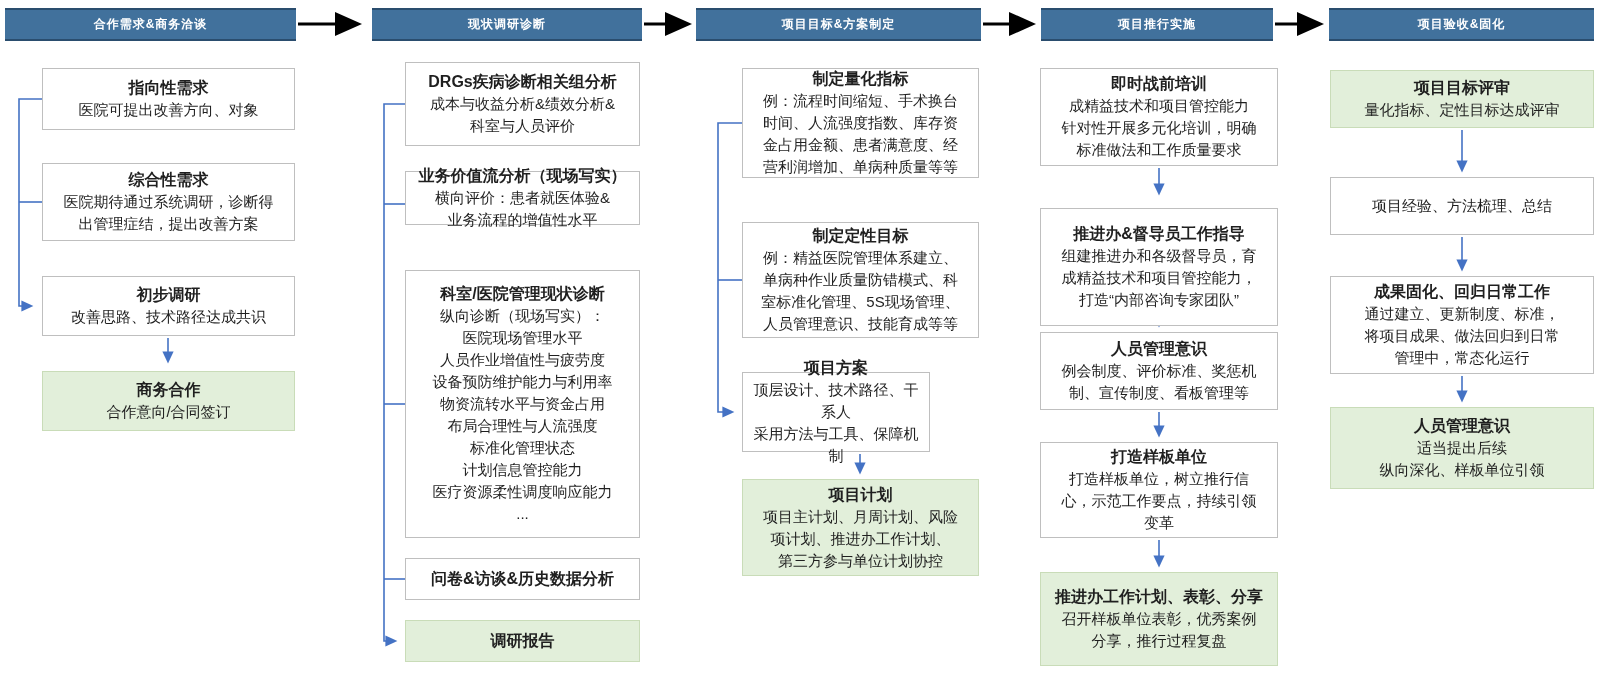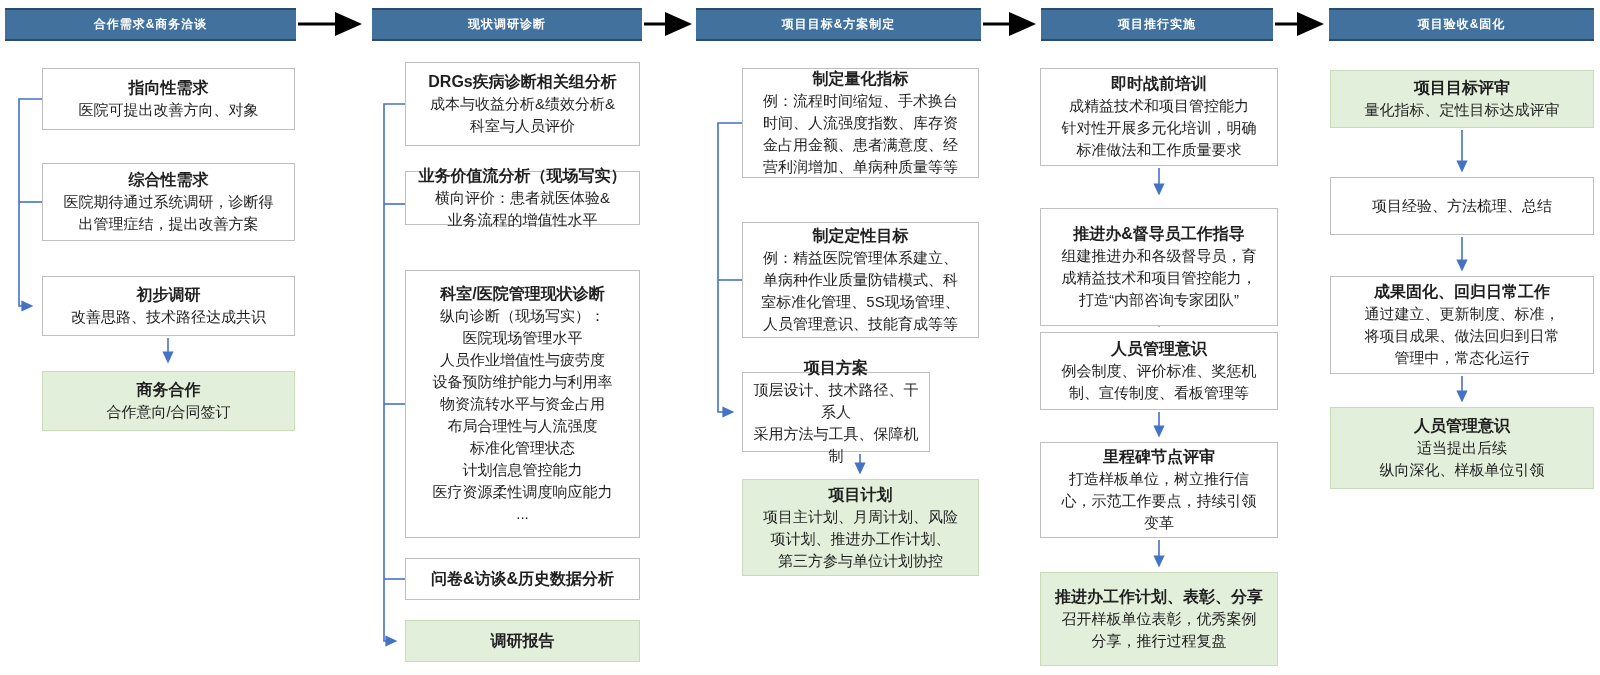--- a/index.html
+++ b/index.html
@@ -152,21 +152,21 @@
     <div class="bb">组建推进办和各级督导员，育
 成精益技术和项目管控能力，
 打造“内部咨询专家团队”</div>
   </div>
   <div class="box" style="left:1040px;top:332px;width:238px;height:78px">
     <div class="bt">人员管理意识</div>
     <div class="bb">例会制度、评价标准、奖惩机
 制、宣传制度、看板管理等</div>
   </div>
   <div class="box left" style="left:1040px;top:442px;width:238px;height:96px">
-    <div class="bt">里程碑节点评审</div>
+    <div class="bt">打造样板单位</div>
     <div class="bb">打造样板单位，树立推行信
 心，示范工作要点，持续引领
 变革</div>
   </div>
   <div class="box green left" style="left:1040px;top:572px;width:238px;height:94px">
     <div class="bt">推进办工作计划、表彰、分享</div>
     <div class="bb">召开样板单位表彰，优秀案例
 分享，推行过程复盘</div>
   </div>
 

